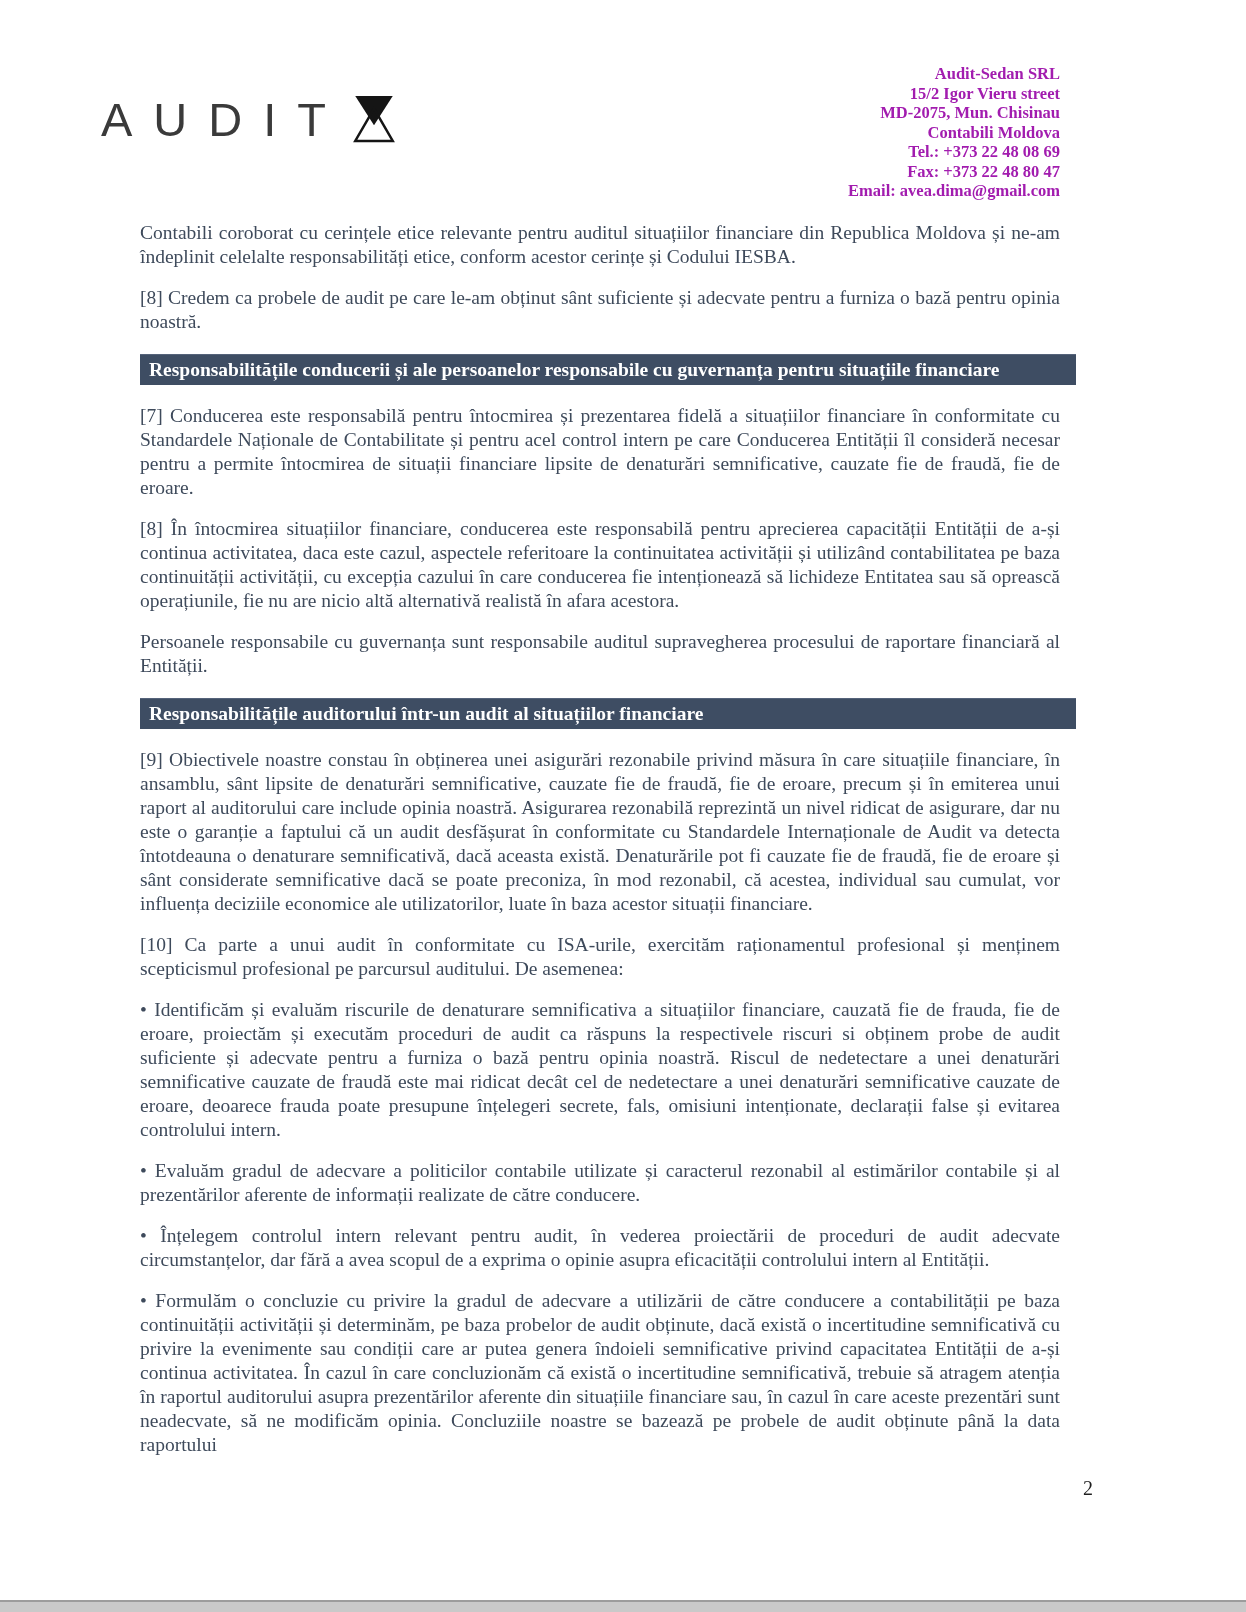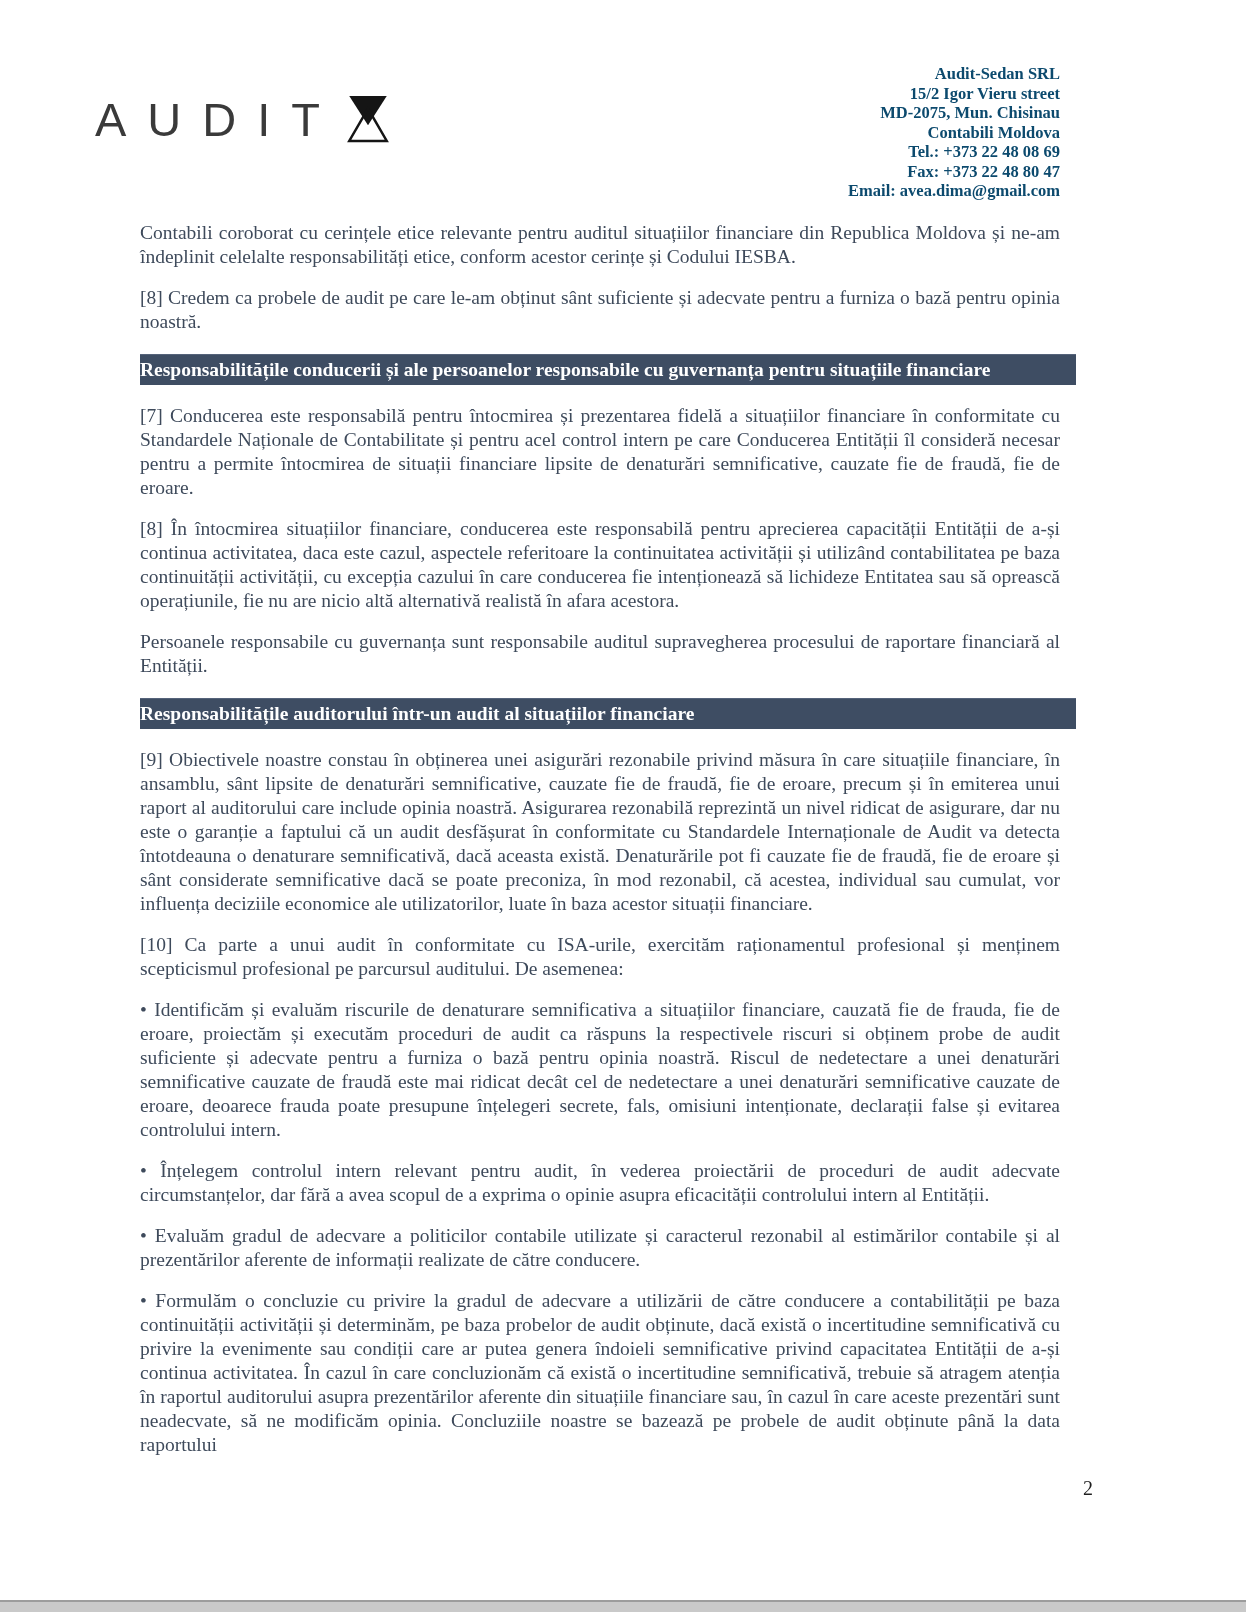--- a/index.html
+++ b/index.html
@@ -12,21 +12,21 @@
     width: 1246px;
     height: 1612px;
     position: relative;
     overflow: hidden;
     font-family: "Liberation Serif", serif;
   }
 
   
   .logo {
     position: absolute;
-    left: 95px;
+    left: 101px;
     top: 86px;
     display: flex;
     align-items: center;
     height: 66px;
   }
   .logo-audit {
     font-family: "Liberation Sans", sans-serif;
     font-size: 47px;
     font-weight: 300;
     letter-spacing: 21px;
@@ -51,21 +51,21 @@
 
   .contact {
     position: absolute;
     top: 64px;
     right: 186px;
     text-align: right;
     font-family: "Liberation Serif", serif;
     font-weight: bold;
     font-size: 16.5px;
     line-height: 19.5px;
-    color: #0c4a6e;
+    color: #a21caf;
     white-space: nowrap;
   }
 
   
   .content {
     position: absolute;
     left: 140px;
     top: 221px;
     width: 936px;
   }
@@ -78,20 +78,21 @@
   }
   .section-bar {
     margin: 20px 0 19px 0;
     background: #3e4d63;
     border-top: 1px solid #55637a;
     color: #ffffff;
     font-weight: bold;
     font-size: 19.5px;
     height: 30px;
     line-height: 30px;
+    padding-left: 9px;
     white-space: nowrap;
     overflow: hidden;
   }
 
   
   .page-number {
     position: absolute;
     left: 1083px;
     top: 1477px;
     font-size: 20px;
@@ -132,19 +133,19 @@
   <div class="para">Contabili coroborat cu cerințele etice relevante pentru auditul situațiilor financiare din Republica Moldova și ne-am îndeplinit celelalte responsabilități etice, conform acestor cerințe și Codului IESBA.</div>
   <div class="para">[8] Credem ca probele de audit pe care le-am obținut sânt suficiente și adecvate pentru a furniza o bază pentru opinia noastră.</div>
   <div class="section-bar">Responsabilitățile conducerii și ale persoanelor responsabile cu guvernanța pentru situațiile financiare</div>
   <div class="para">[7] Conducerea este responsabilă pentru întocmirea și prezentarea fidelă a situațiilor financiare în conformitate cu Standardele Naționale de Contabilitate și pentru acel control intern pe care Conducerea Entității îl consideră necesar pentru a permite întocmirea de situații financiare lipsite de denaturări semnificative, cauzate fie de fraudă, fie de eroare.</div>
   <div class="para">[8] În întocmirea situațiilor financiare, conducerea este responsabilă pentru aprecierea capacității Entității de a-și continua activitatea, daca este cazul, aspectele referitoare la continuitatea activității și utilizând contabilitatea pe baza continuității activității, cu excepția cazului în care conducerea fie intenționează să lichideze Entitatea sau să oprească operațiunile, fie nu are nicio altă alternativă realistă în afara acestora.</div>
   <div class="para">Persoanele responsabile cu guvernanța sunt responsabile auditul supravegherea  procesului de raportare financiară al Entității.</div>
   <div class="section-bar">Responsabilitățile auditorului într-un audit al situațiilor financiare</div>
   <div class="para">[9] Obiectivele noastre constau în obținerea unei asigurări rezonabile privind măsura în care situațiile financiare, în ansamblu, sânt lipsite de denaturări semnificative, cauzate fie de fraudă, fie de eroare, precum și în emiterea unui raport al auditorului care include opinia noastră. Asigurarea rezonabilă reprezintă un nivel ridicat de asigurare, dar nu este o garanție a faptului că un audit desfășurat în conformitate cu Standardele Internaționale de Audit va detecta întotdeauna o denaturare semnificativă, dacă aceasta există. Denaturările pot fi cauzate fie de fraudă, fie de eroare și sânt considerate semnificative dacă se poate preconiza, în mod rezonabil, că acestea, individual sau cumulat, vor influența deciziile economice ale utilizatorilor, luate în baza acestor situații financiare.</div>
   <div class="para">[10] Ca parte a unui audit în conformitate cu ISA-urile, exercităm raționamentul profesional și menținem scepticismul profesional pe parcursul auditului. De asemenea:</div>
   <div class="para">• Identificăm și evaluăm riscurile de denaturare semnificativa a situațiilor financiare, cauzată fie de frauda, fie de eroare, proiectăm și executăm proceduri de audit ca răspuns la respectivele riscuri si obținem probe de audit suficiente și adecvate pentru a furniza o bază pentru opinia noastră. Riscul de nedetectare a unei denaturări semnificative cauzate de fraudă este mai ridicat decât cel de nedetectare a unei denaturări semnificative cauzate de eroare, deoarece frauda poate presupune înțelegeri secrete, fals, omisiuni intenționate, declarații false și evitarea controlului intern.</div>
+  <div class="para">• Evaluăm gradul de adecvare a politicilor contabile utilizate și caracterul rezonabil al estimărilor contabile și al prezentărilor aferente de informații realizate de către conducere.</div>
   <div class="para">• Înțelegem controlul intern relevant pentru audit, în vederea proiectării de proceduri de audit adecvate circumstanțelor, dar fără a avea scopul de a exprima o opinie asupra eficacității controlului intern al Entității.</div>
-  <div class="para">• Evaluăm gradul de adecvare a politicilor contabile utilizate și caracterul rezonabil al estimărilor contabile și al prezentărilor aferente de informații realizate de către conducere.</div>
   <div class="para">• Formulăm o concluzie cu privire la gradul de adecvare a utilizării de către conducere a contabilității pe baza continuității activității și determinăm, pe baza probelor de audit obținute, dacă există o incertitudine semnificativă cu privire la evenimente sau condiții care ar putea genera îndoieli semnificative privind capacitatea Entității de a-și continua activitatea. În cazul în care concluzionăm că există o incertitudine semnificativă, trebuie să atragem atenția în raportul auditorului asupra prezentărilor aferente din situațiile financiare sau, în cazul în care aceste prezentări sunt neadecvate, să ne modificăm opinia. Concluziile noastre se bazează pe probele de audit obținute până la data raportului</div>
 </div>
 
 <div class="page-number">2</div>
 <div class="bottom-strip"></div>
 
 </body></html>

